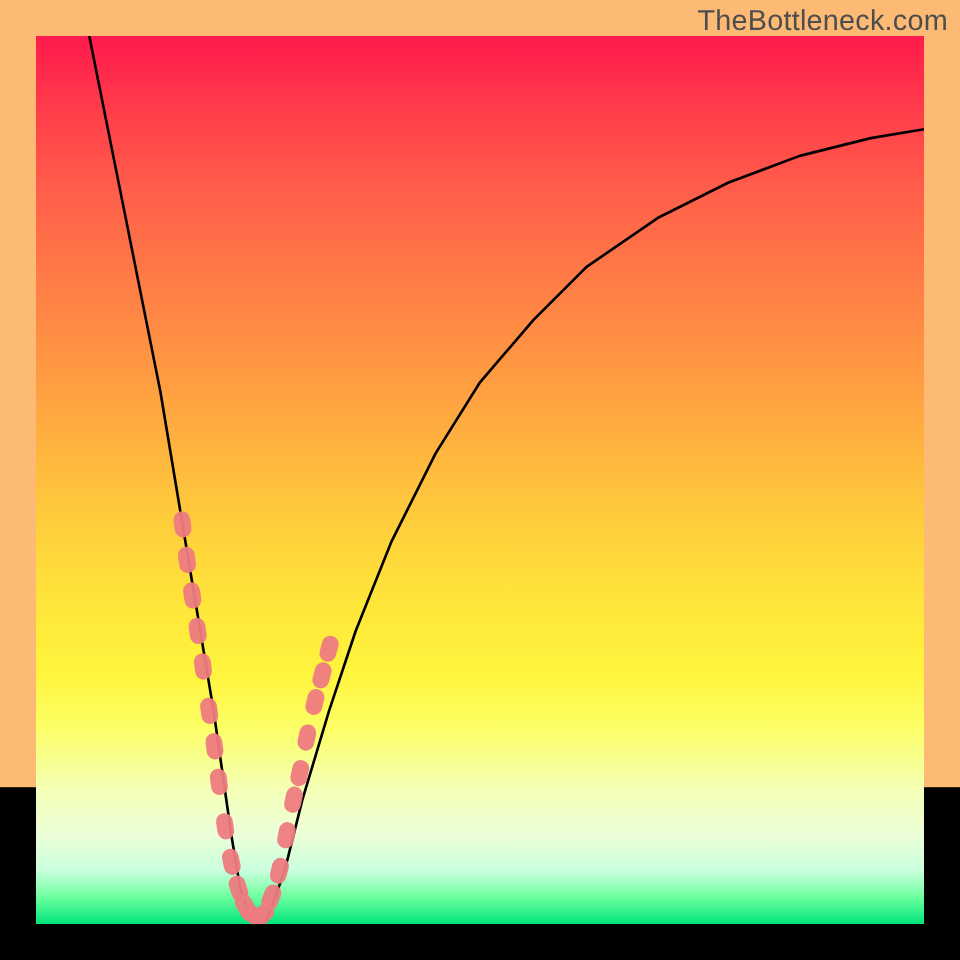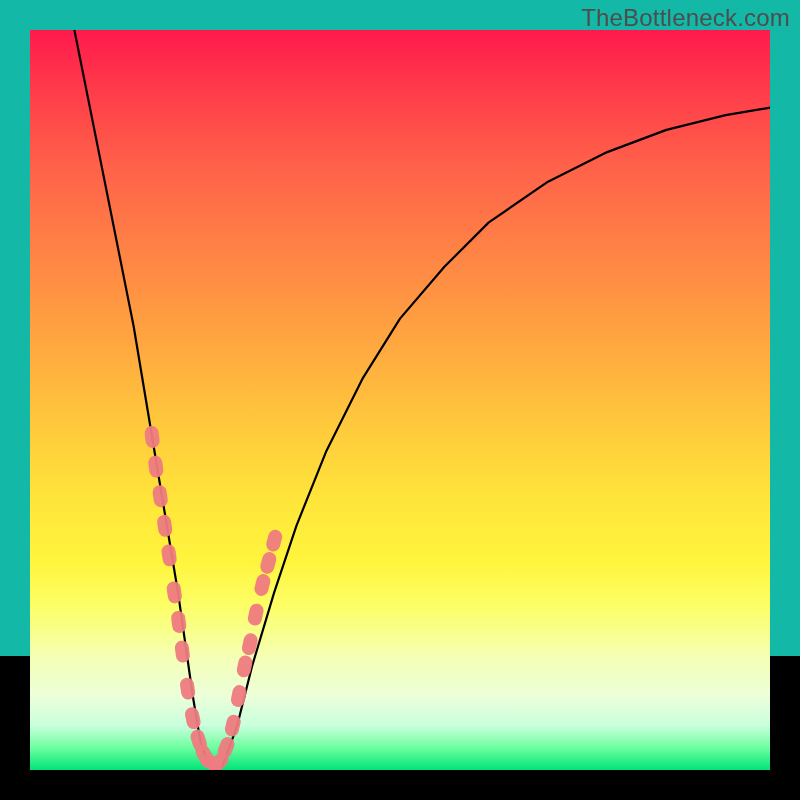--- a/index.html
+++ b/index.html
@@ -10,21 +10,21 @@
     overflow: hidden;
     background: #000;
     font-family: Arial, Helvetica, sans-serif;
   }
   .frame {
     position: absolute;
     top: 0;
     left: 0;
     width: 800px;
     height: 656px;
-    background: #14b8a6;
+    background: #fdba74;
   }
   .plot {
     position: absolute;
     top: 30px;
     left: 30px;
     width: 740px;
     height: 740px;
     
     background: linear-gradient(to bottom,
       #ff1a4d 0%,

